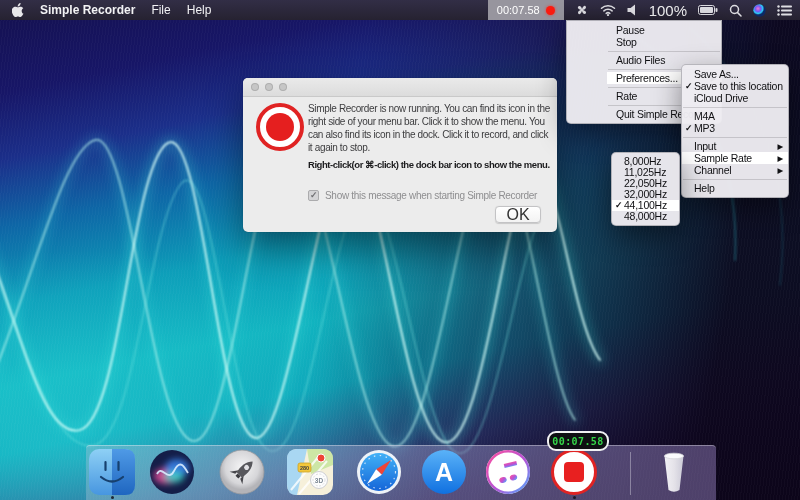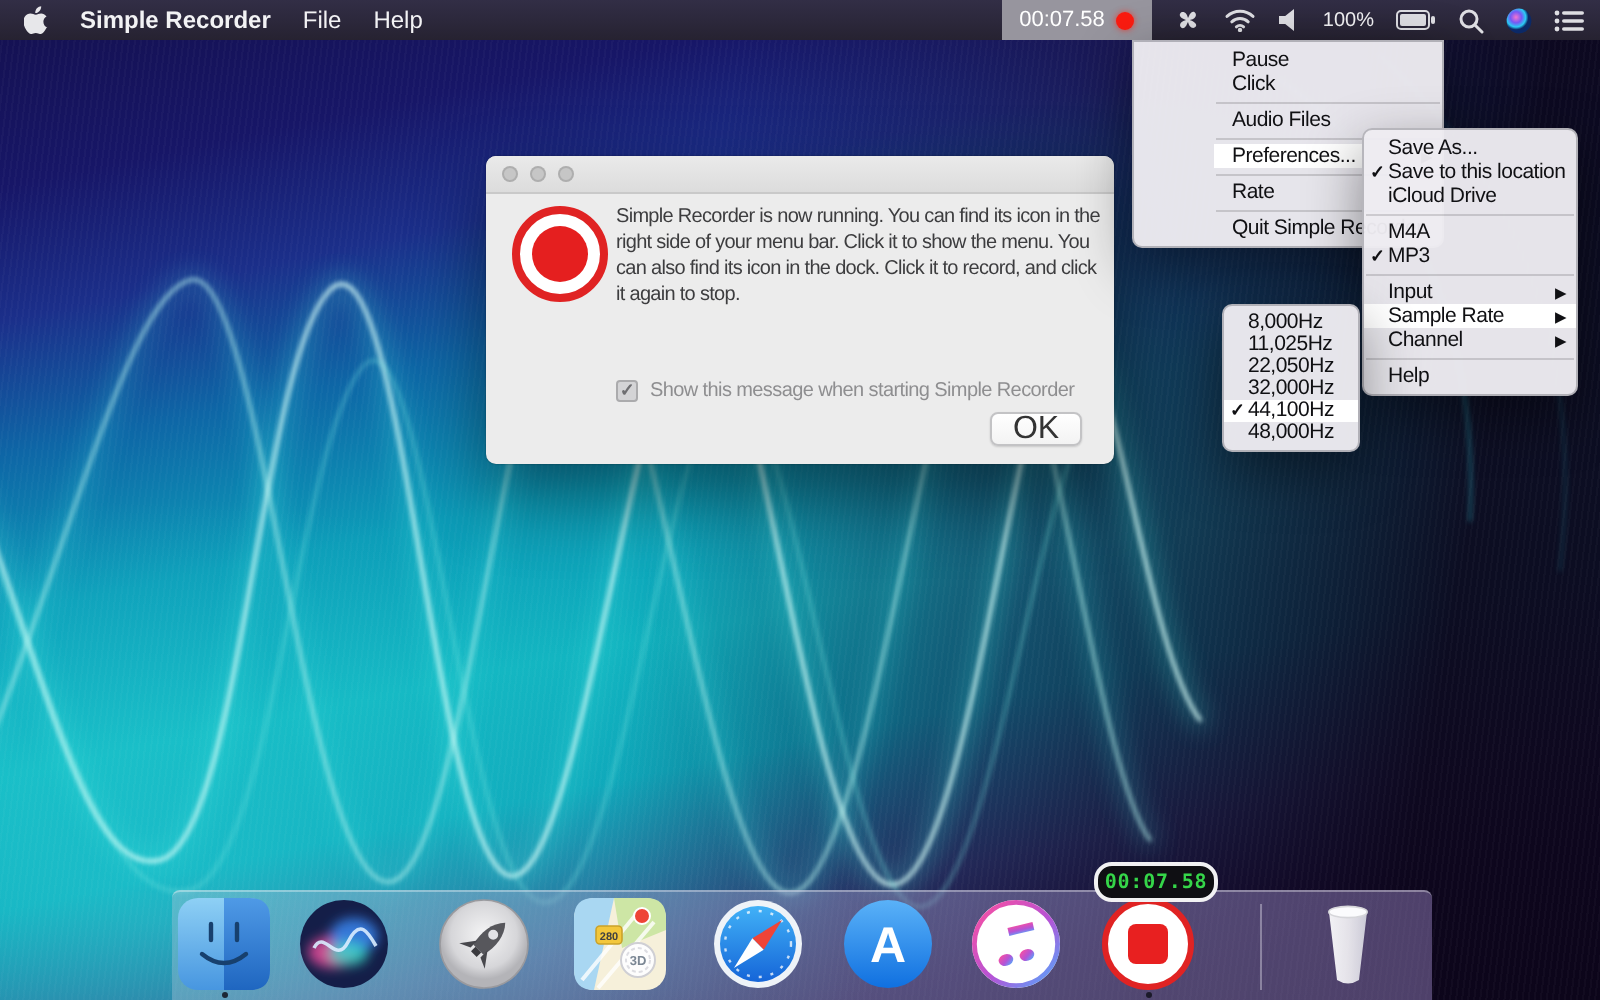--- a/index.html
+++ b/index.html
@@ -18,21 +18,21 @@
   #menubar{position:absolute;left:0;top:0;width:800px;height:20px;z-index:40;
     background:linear-gradient(#322e46,#262231);color:#f2f2f4;font-size:12px;display:flex;align-items:center;}
   #menubar .left{display:flex;align-items:center;gap:16px;padding-left:12px;}
   #menubar .appname{font-weight:bold;}
   #menubar .mitem{cursor:default;}
   #menubar .right{margin-left:auto;display:flex;align-items:center;gap:11px;padding-right:8px;height:100%;}
   .status-chip{height:100%;display:flex;align-items:center;gap:6px;background:#97959e;padding:0 9px;}
   .status-chip .t{color:#fff;font-size:11px;}
   .rec-dot{width:9px;height:9px;border-radius:50%;background:#fb1b10;box-shadow:0 0 3px rgba(255,40,30,.8);}
   .sicon{display:flex;align-items:center;opacity:.95;}
-  .batt-pct{font-size:10px;color:#f2f2f4;}
+  .batt-pct{font-size:15px;color:#f2f2f4;}
 
   
   .menu{position:absolute;background:rgba(237,235,241,.97);border:1px solid rgba(55,55,66,.30);border-radius:5px;
     box-shadow:0 10px 28px rgba(0,0,0,.42);padding:3px 0;font-size:10.5px;letter-spacing:-.25px;color:#101013;z-index:50;}
   .mi{height:12px;line-height:12px;position:relative;white-space:nowrap;cursor:default;}
   .mi .chk{position:absolute;left:3px;top:0;font-size:9px;font-weight:bold;}
   .mi .arrow{position:absolute;right:5px;top:1px;font-size:7.5px;}
   .mi.hl{background:#ffffff;}
   .msep{height:1px;background:rgba(0,0,0,.14);margin:2.5px 1px;}
   #main-menu{left:566px;top:20px;width:114px;border-top-left-radius:0;border-top-right-radius:0;padding-left:40px;}
@@ -177,21 +177,21 @@
               <circle cx="1.5" cy="9.5" r="1.2"></circle>
               <rect x="4" y="8.6" width="11" height="1.8" rx=".9"></rect>
             </g>
           </svg>
       </span>
     </div>
   </div>
 
   <div id="main-menu" class="menu">
     <div class="mi"><span>Pause</span></div>
-    <div class="mi"><span>Click</span></div>
+    <div class="mi"><span>Stop</span></div>
     <div class="msep"></div>
     <div class="mi"><span>Audio Files</span></div>
     <div class="msep"></div>
     <div class="mi hl"><span>Preferences...</span><span class="arrow">▶</span></div>
     <div class="msep"></div>
     <div class="mi"><span>Rate</span></div>
     <div class="msep"></div>
     <div class="mi"><span>Quit Simple Recorder</span></div>
   </div>
 
@@ -223,20 +223,21 @@
     <div class="titlebar">
       <span class="tdot"></span>
       <span class="tdot"></span>
       <span class="tdot"></span>
     </div>
     <div class="body">
       <div class="rec-badge-icon">
           <div class="inner"></div>
         </div>
       <div class="dlg-text">Simple Recorder is now running. You can find its icon in the right side of your menu bar. Click it to show the menu. You can also find its icon in the dock. Click it to record, and click it again to stop.</div>
+      <div class="dlg-bold">Right-click(or ⌘-click) the dock bar icon to show the menu.</div>
       <div class="dlg-check-row">
         <span class="cbox">✓</span>
         <span>Show this message when starting Simple Recorder</span>
       </div>
       <div class="ok-btn">OK</div>
     </div>
   </div>
 
   <div id="dock">
 

